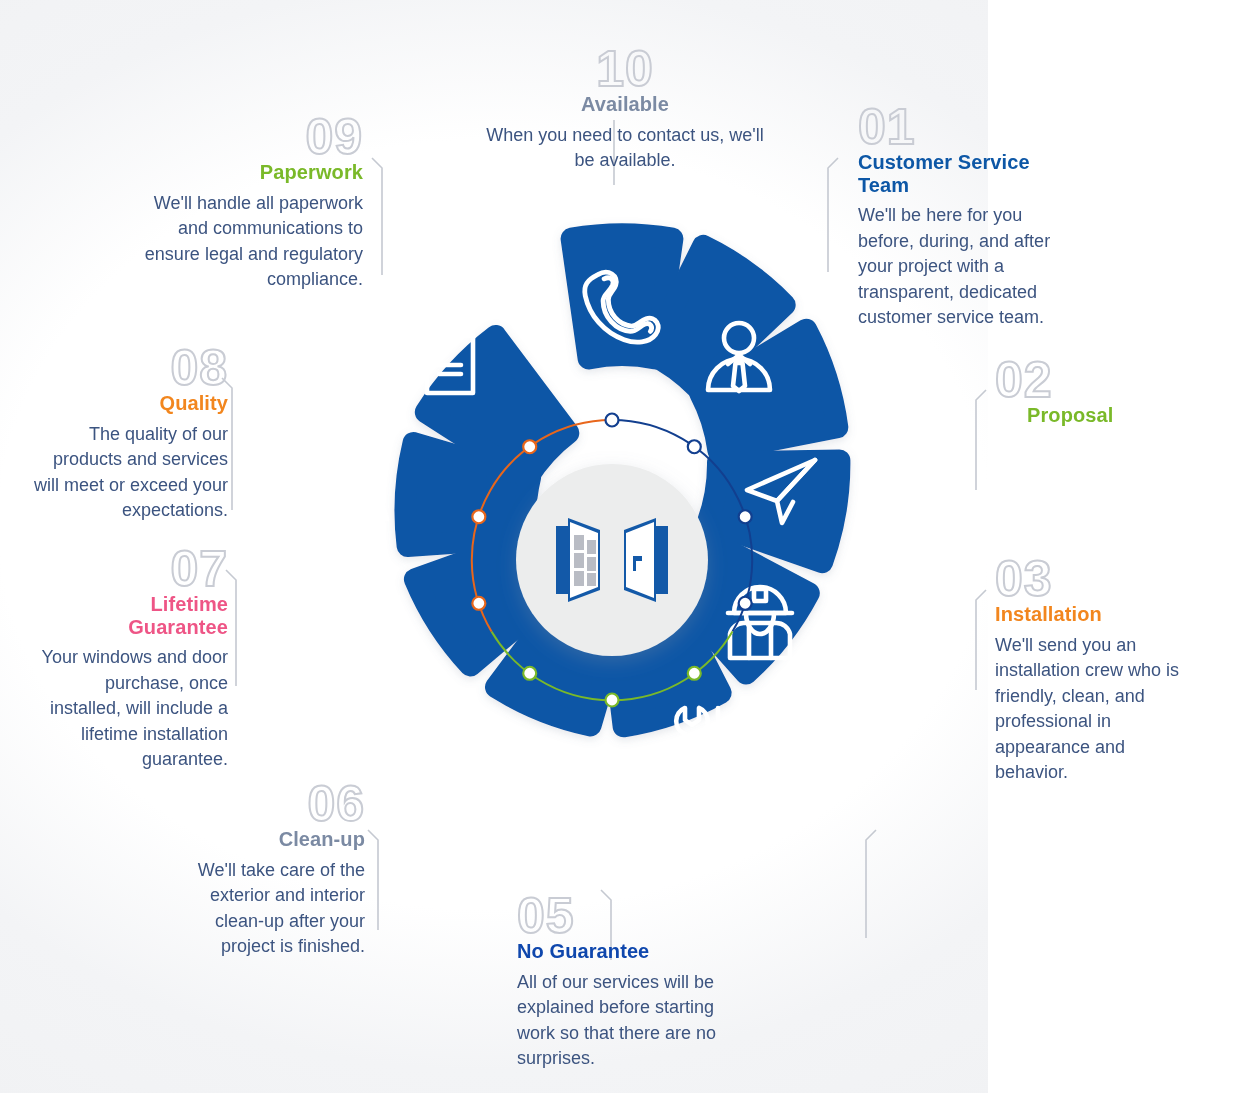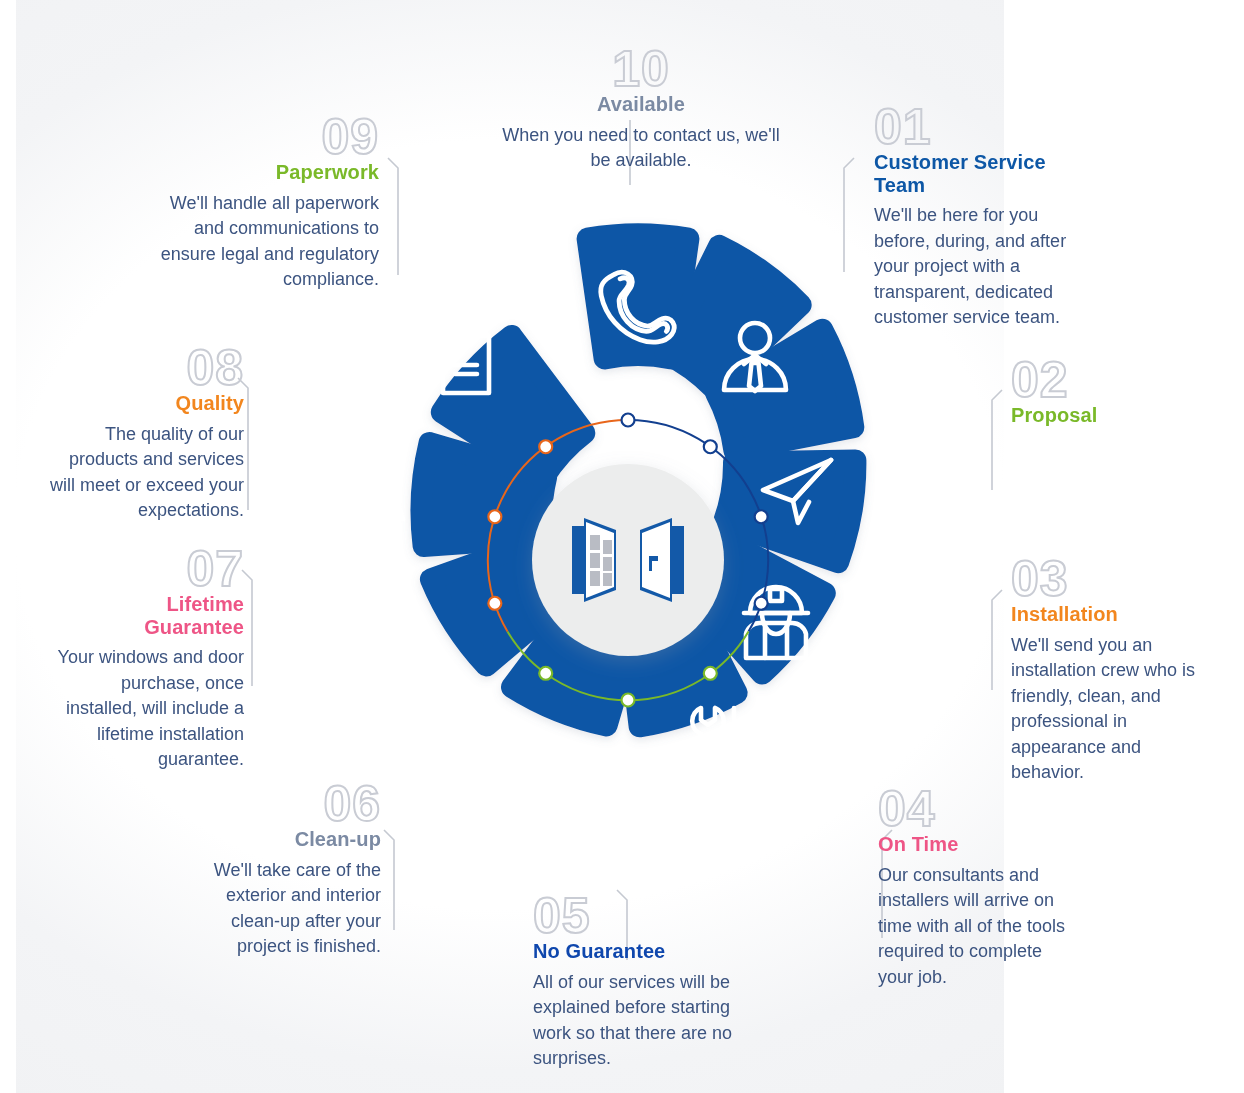--- a/index.html
+++ b/index.html
@@ -4,21 +4,21 @@
 <style>
   html,body{margin:0;padding:0;}
   body{
     width:1244px;height:1093px;
     background:#ffffff;
     font-family:"Liberation Sans", sans-serif;
     overflow:hidden;
     position:relative;
   }
   #stage{
-    position:absolute;left:16px;top:0;width:988px;height:1093px;
+    position:absolute;left:0;top:0;width:988px;height:1093px;
     background:
       radial-gradient(ellipse 900px 700px at 50% 48%, #ffffff 0%, #ffffff 55%, #f3f4f6 78%, #f1f2f4 100%);
   }
   #wheel{position:absolute;left:0;top:0;width:1244px;height:1093px;}
 
   .callout{position:absolute;}
   .num{
     font-size:50px;
     font-weight:700;
     letter-spacing:1px;
@@ -249,34 +249,29 @@
   </div>
 
   <div class="callout l" id="c01">
     <div class="num">01</div>
     <div class="ttl" style="color: rgb(13, 87, 166);">Customer Service Team</div>
     <div class="body">We'll be here for you before, during, and after your project with a transparent, dedicated customer service team.</div>
   </div>
 
   <div class="callout l" id="c02">
     <div class="num">02</div>
-    <div class="ttl" style="color: rgb(122, 185, 41);">Proposal</div>
+    <div class="ttl" style="color: rgb(122, 185, 41); margin-left: 32px;">Proposal</div>
   </div>
 
   <div class="callout l" id="c03">
     <div class="num">03</div>
     <div class="ttl" style="color: rgb(242, 134, 30);">Installation</div>
     <div class="body">We'll send you an installation crew who is friendly, clean, and professional in appearance and behavior.</div>
   </div>
 
-  <div class="callout l" id="c04">
-    <div class="num">04</div>
-    <div class="ttl" style="color: rgb(238, 85, 134);">On Time</div>
-    <div class="body">Our consultants and installers will arrive on time with all of the tools required to complete your job.</div>
-  </div>
 
   <div class="callout l" id="c05">
     <div class="num">05</div>
     <div class="ttl" style="color: rgb(15, 71, 173);">No Guarantee</div>
     <div class="body">All of our services will be explained before starting work so that there are no surprises.</div>
   </div>
 
   <div class="callout r" id="c06">
     <div class="num">06</div>
     <div class="ttl" style="color: rgb(123, 138, 163);">Clean-up</div>

